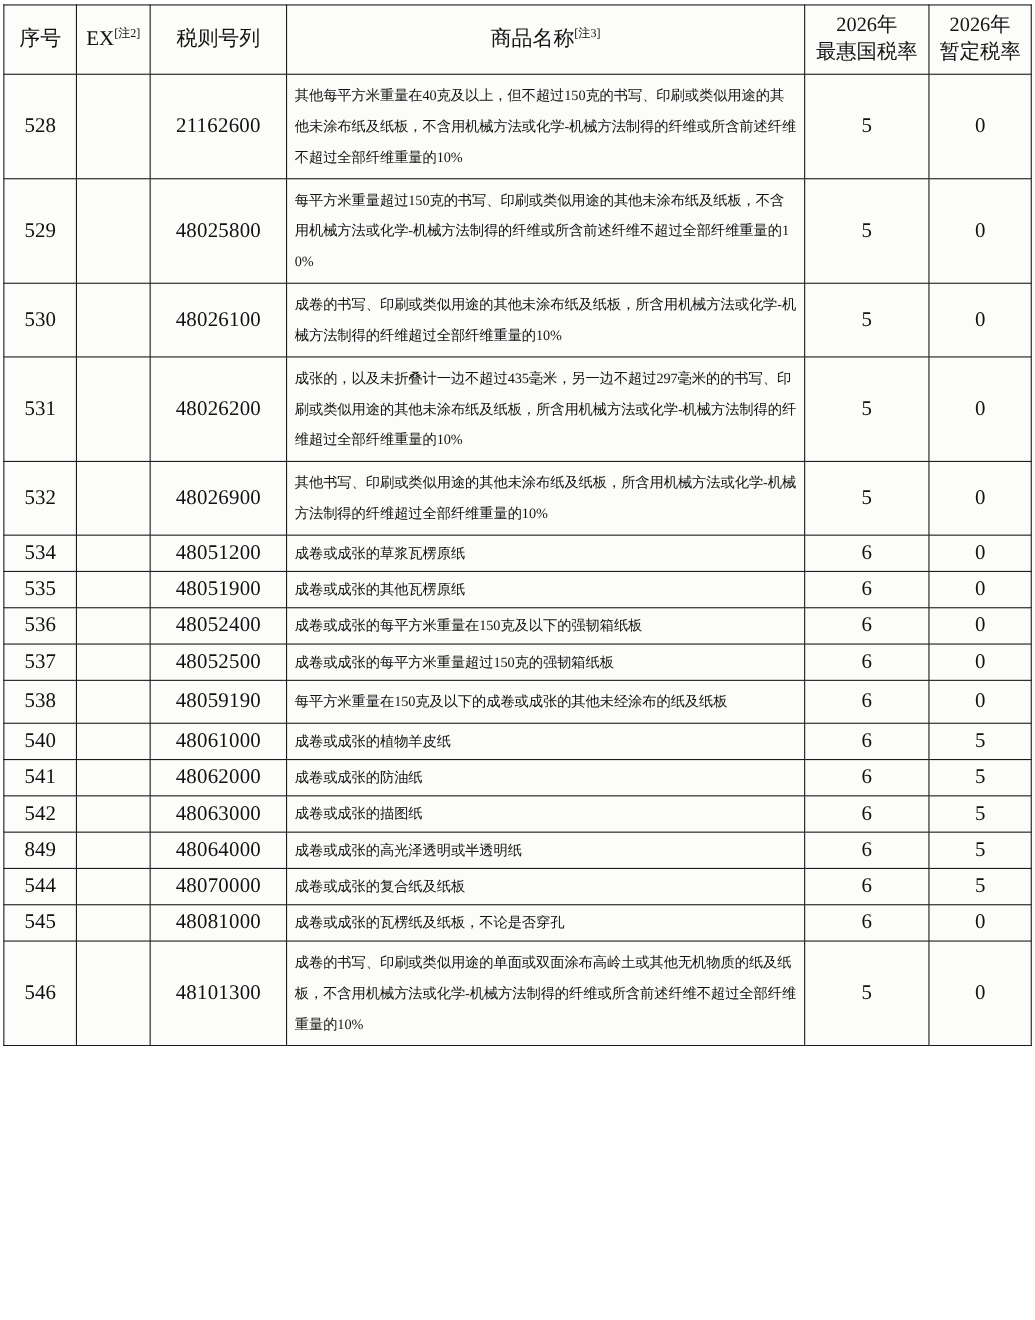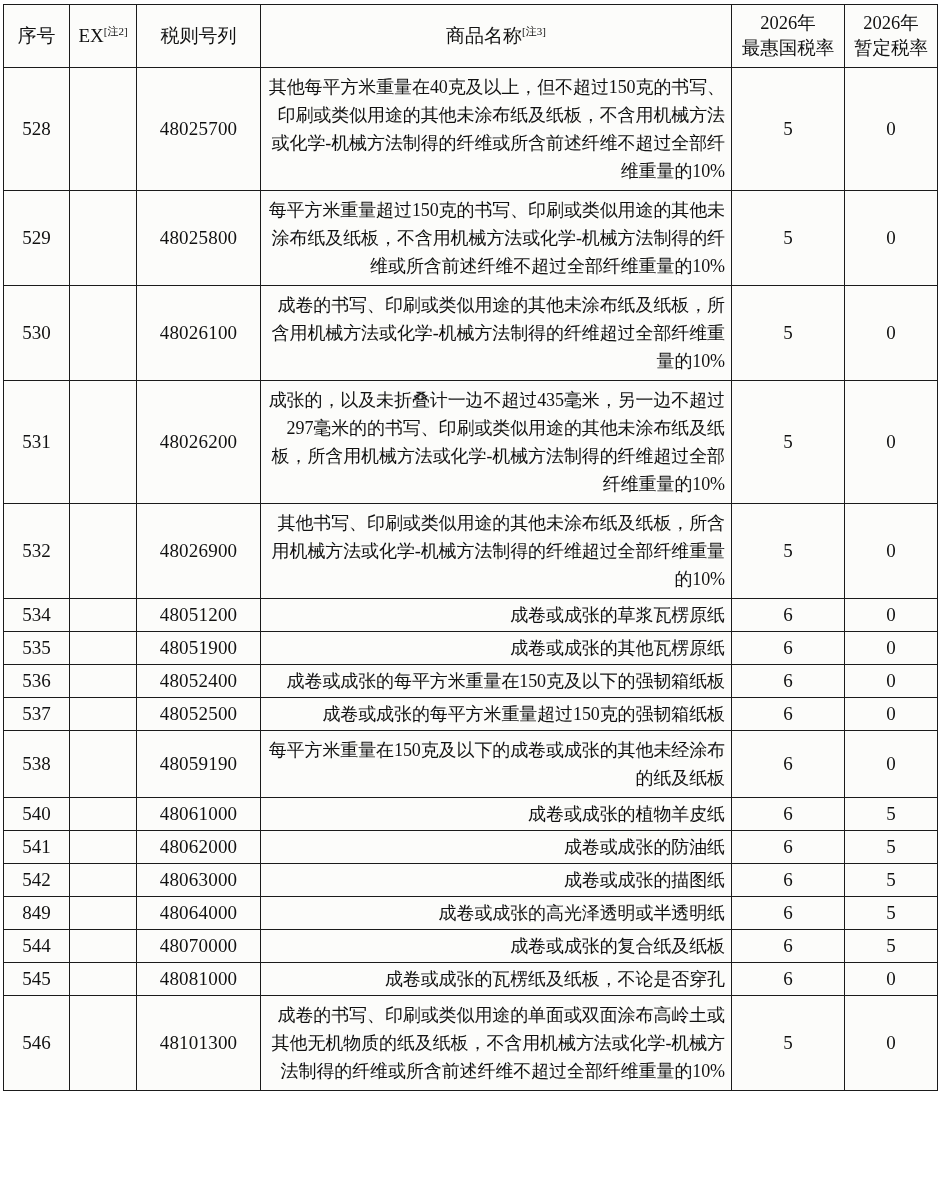--- a/index.html
+++ b/index.html
@@ -64,22 +64,22 @@
   td.code {
     text-align: center;
     font-size: 19px;
     letter-spacing: 0.2px;
   }
   td.ex {
     text-align: center;
     font-size: 18px;
   }
   td.name {
-    text-align: right;
-    font-size: 18px;
+    text-align: left;
+    font-size: 13px;
     line-height: 28px;
     padding: 4px 6px 4px 7px;
     letter-spacing: -0.1px;
     word-break: break-all;
   }
   tr.single td { height: 28px; }
   tr.single td.name { line-height: 26px; padding-top: 2px; padding-bottom: 2px; }
   tr.multi td { padding-top: 5px; padding-bottom: 5px; }
 </style>
 </head>
@@ -108,21 +108,21 @@
         <th class="two-line">
           <div>2026年</div>
           <div>暂定税率</div>
         </th>
       </tr>
     </thead>
     <tbody id="tariff-body">
         <tr class="multi">
           <td class="seq">528</td>
           <td class="ex"></td>
-          <td class="code">48025700</td>
+          <td class="code">21162600</td>
           <td class="name">其他每平方米重量在40克及以上，但不超过150克的书写、印刷或类似用途的其他未涂布纸及纸板，不含用机械方法或化学-机械方法制得的纤维或所含前述纤维不超过全部纤维重量的10%</td>
           <td class="mfn">5</td>
           <td class="prov">0</td>
         </tr>
         <tr class="multi">
           <td class="seq">529</td>
           <td class="ex"></td>
           <td class="code">48025800</td>
           <td class="name">每平方米重量超过150克的书写、印刷或类似用途的其他未涂布纸及纸板，不含用机械方法或化学-机械方法制得的纤维或所含前述纤维不超过全部纤维重量的10%</td>
           <td class="mfn">5</td>

